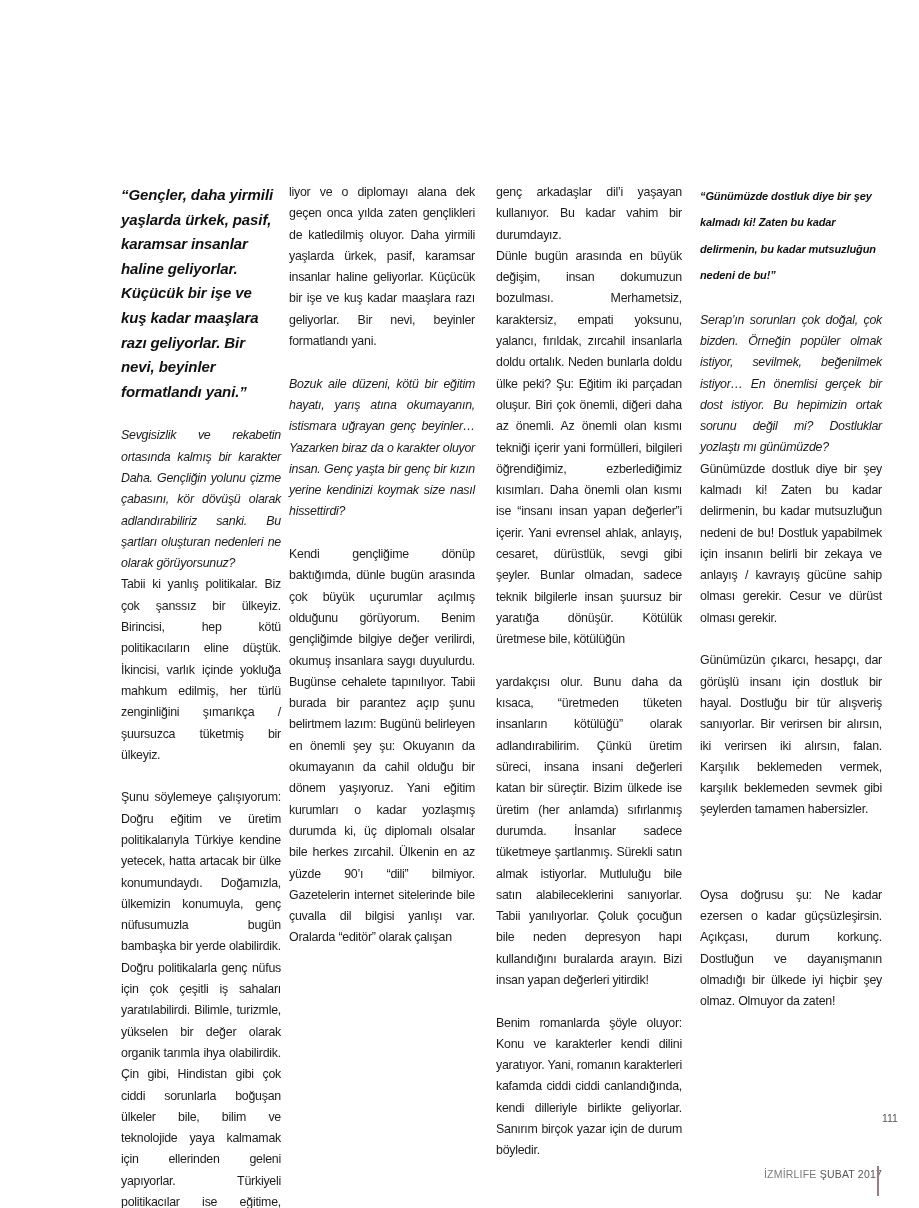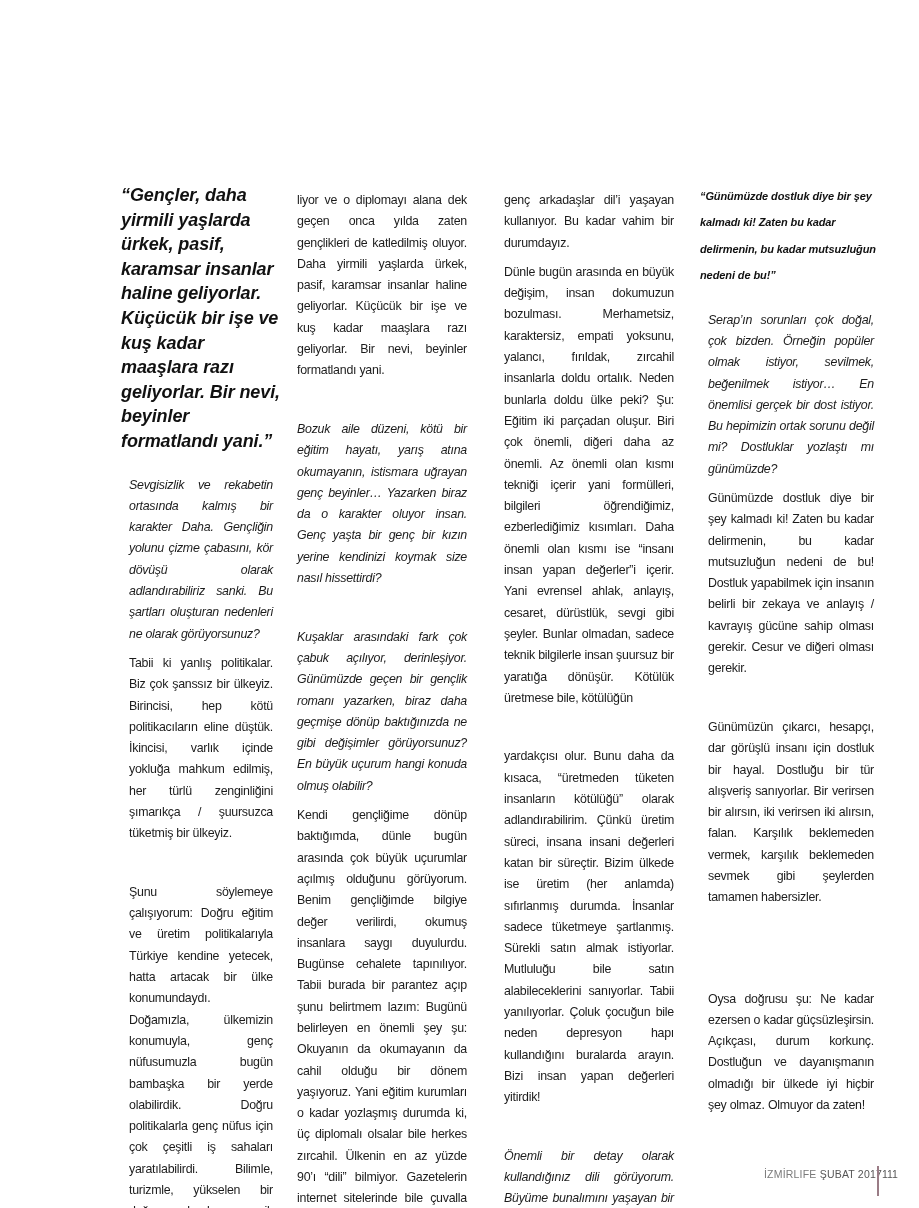--- a/index.html
+++ b/index.html
@@ -4,66 +4,64 @@
 <style>
   html,body{margin:0;padding:0;background:#fff;}
   body{width:919px;height:1208px;position:relative;overflow:hidden;
        font-family:"Liberation Sans", sans-serif;color:#1c1c1c;}
   .col{position:absolute;top:183px;font-size:12.4px;line-height:21.3px;
        text-align:justify;letter-spacing:-0.25px;}
   #c1{left:121px;width:160px;}
   #c2{left:289px;width:186px;top:182px;}
   #c3{left:496px;width:186px;top:182px;}
   #c4{left:700px;width:182px;}
-  .pull{font-weight:bold;font-style:italic;font-size:18px;line-height:24.6px;
+  .pull{font-weight:bold;font-style:italic;font-size:15px;line-height:24.6px;
         text-align:left;letter-spacing:-0.1px;color:#111;margin:0 0 21px 0;}
   #c4 .pull{font-size:11px;line-height:26.4px;}
-  p{margin:8px;}
+  p{margin:0;}
   .q{font-style:italic;}
   .gap{height:21.3px;}
   .footer{position:absolute;top:1168px;left:764px;font-size:10.5px;color:#555;
           letter-spacing:0.2px;}
   .footer .brand{color:#7a7a7a;}
   .sep{position:absolute;left:877px;top:1166px;width:2px;height:30px;background:#9a7c86;}
-  .pagenum{position:absolute;left:882px;top:1168px;font-size:10.5px;color:#555;}
+  .pagenum{position:absolute;left:882px;top:1112px;font-size:10.5px;color:#555;}
 </style>
 </head>
 <body>
 
 <div class="col" id="c1">
   <div class="pull">“Gençler, daha yirmili yaşlarda ürkek, pasif, karamsar insanlar haline geliyorlar. Küçücük bir işe ve kuş kadar maaşlara razı geliyorlar. Bir nevi, beyinler formatlandı yani.”</div>
   <p class="q">Sevgisizlik ve rekabetin ortasında kalmış bir karakter Daha. Gençliğin yolunu çizme çabasını, kör dövüşü olarak adlandırabiliriz sanki. Bu şartları oluşturan nedenleri ne olarak görüyorsunuz?</p>
   <p>Tabii ki yanlış politikalar. Biz çok şanssız bir ülkeyiz. Birincisi, hep kötü politikacıların eline düştük. İkincisi, varlık içinde yokluğa mahkum edilmiş, her türlü zenginliğini şımarıkça / şuursuzca tüketmiş bir ülkeyiz.</p>
   <div class="gap"></div>
   <p>Şunu söylemeye çalışıyorum: Doğru eğitim ve üretim politikalarıyla Türkiye kendine yetecek, hatta artacak bir ülke konumundaydı. Doğamızla, ülkemizin konumuyla, genç nüfusumuzla bugün bambaşka bir yerde olabilirdik. Doğru politikalarla genç nüfus için çok çeşitli iş sahaları yaratılabilirdi. Bilimle, turizmle, yükselen bir değer olarak organik tarımla ihya olabilirdik. Çin gibi, Hindistan gibi çok ciddi sorunlarla boğuşan ülkeler bile, bilim ve teknolojide yaya kalmamak için ellerinden geleni yapıyorlar. Türkiyeli politikacılar ise eğitime, sanata, bilime gerek yok diyor! Olur mu böyle şey? Bilimde sıfırlandık. O yetmiyormuş gibi meslek eğitiminde de sıfırlandık. Tarımı bitirdiler, turizmi bitirdiler. Üç tarafı denizle çevrili ülkede denizcilikle ilgili hiçbir iş yok. Yani gençlere hiçbir iş sahası kalmadı. E niye okuyor bu kadar genç? Hiç. Kandırılıyorlar sadece. Ellerine birer diploma veri-</p>
 </div>
 
 <div class="col" id="c2">
   <p>liyor ve o diplomayı alana dek geçen onca yılda zaten gençlikleri de katledilmiş oluyor. Daha yirmili yaşlarda ürkek, pasif, karamsar insanlar haline geliyorlar. Küçücük bir işe ve kuş kadar maaşlara razı geliyorlar. Bir nevi, beyinler formatlandı yani.</p>
   <div class="gap"></div>
   <p class="q">Bozuk aile düzeni, kötü bir eğitim hayatı, yarış atına okumayanın, istismara uğrayan genç beyinler… Yazarken biraz da o karakter oluyor insan. Genç yaşta bir genç bir kızın yerine kendinizi koymak size nasıl hissettirdi?</p>
   <div class="gap"></div>
-  <p class="q">Kuşaklar arasındaki fark çok çabuk açılıyor, derinleşiyor. Günümüzde geçen bir gençlik romanı yazarken, biraz daha geçmişe dönüp baktığınızda ne gibi değişimler görüyorsunuz? En büyük uçurum hangi konuda olmuş olabilir?</p>
   <p>Kendi gençliğime dönüp baktığımda, dünle bugün arasında çok büyük uçurumlar açılmış olduğunu görüyorum. Benim gençliğimde bilgiye değer verilirdi, okumuş insanlara saygı duyulurdu. Bugünse cehalete tapınılıyor. Tabii burada bir parantez açıp şunu belirtmem lazım: Bugünü belirleyen en önemli şey şu: Okuyanın da okumayanın da cahil olduğu bir dönem yaşıyoruz. Yani eğitim kurumları o kadar yozlaşmış durumda ki, üç diplomalı olsalar bile herkes zırcahil. Ülkenin en az yüzde 90’ı “dili” bilmiyor. Gazetelerin internet sitelerinde bile çuvalla dil bilgisi yanlışı var. Oralarda “editör” olarak çalışan</p>
 </div>
 
 <div class="col" id="c3">
   <p>genç arkadaşlar dil’i yaşayan kullanıyor. Bu kadar vahim bir durumdayız.</p>
   <p>Dünle bugün arasında en büyük değişim, insan dokumuzun bozulması. Merhametsiz, karaktersiz, empati yoksunu, yalancı, fırıldak, zırcahil insanlarla doldu ortalık. Neden bunlarla doldu ülke peki? Şu: Eğitim iki parçadan oluşur. Biri çok önemli, diğeri daha az önemli. Az önemli olan kısmı tekniği içerir yani formülleri, bilgileri öğrendiğimiz, ezberlediğimiz kısımları. Daha önemli olan kısmı ise “insanı insan yapan değerler”i içerir. Yani evrensel ahlak, anlayış, cesaret, dürüstlük, sevgi gibi şeyler. Bunlar olmadan, sadece teknik bilgilerle insan şuursuz bir yaratığa dönüşür. Kötülük üretmese bile, kötülüğün</p>
   <div class="gap"></div>
   <p>yardakçısı olur. Bunu daha da kısaca, “üretmeden tüketen insanların kötülüğü” olarak adlandırabilirim. Çünkü üretim süreci, insana insani değerleri katan bir süreçtir. Bizim ülkede ise üretim (her anlamda) sıfırlanmış durumda. İnsanlar sadece tüketmeye şartlanmış. Sürekli satın almak istiyorlar. Mutluluğu bile satın alabileceklerini sanıyorlar. Tabii yanılıyorlar. Çoluk çocuğun bile neden depresyon hapı kullandığını buralarda arayın. Bizi insan yapan değerleri yitirdik!</p>
   <div class="gap"></div>
-  <p class="q">Önemli bir detay olarak kullandığınız dili görüyorum. Büyüme bunalımını yaşayan bir kızın dilini kullanıyorsunuz romanda. Beslendiğiniz, dönüp baktığınız bir kaynak oldu mu, nasıl kurdunuz bu yapıyı?</p>
   <p>Benim romanlarda şöyle oluyor: Konu ve karakterler kendi dilini yaratıyor. Yani, romanın karakterleri kafamda ciddi ciddi canlandığında, kendi dilleriyle birlikte geliyorlar. Sanırım birçok yazar için de durum böyledir.</p>
 </div>
 
 <div class="col" id="c4">
   <div class="pull">“Günümüzde dostluk diye bir şey kalmadı ki! Zaten bu kadar delirmenin, bu kadar mutsuzluğun nedeni de bu!”</div>
   <p class="q">Serap’ın sorunları çok doğal, çok bizden. Örneğin popüler olmak istiyor, sevilmek, beğenilmek istiyor… En önemlisi gerçek bir dost istiyor. Bu hepimizin ortak sorunu değil mi? Dostluklar yozlaştı mı günümüzde?</p>
-  <p>Günümüzde dostluk diye bir şey kalmadı ki! Zaten bu kadar delirmenin, bu kadar mutsuzluğun nedeni de bu! Dostluk yapabilmek için insanın belirli bir zekaya ve anlayış / kavrayış gücüne sahip olması gerekir. Cesur ve diğeri olması gerekir.</p>
+  <p>Günümüzde dostluk diye bir şey kalmadı ki! Zaten bu kadar delirmenin, bu kadar mutsuzluğun nedeni de bu! Dostluk yapabilmek için insanın belirli bir zekaya ve anlayış / kavrayış gücüne sahip olması gerekir. Cesur ve dürüst olması gerekir.</p>
   <div class="gap"></div>
   <p>Günümüzün çıkarcı, hesapçı, dar görüşlü insanı için dostluk bir hayal. Dostluğu bir tür alışveriş sanıyorlar. Bir verirsen bir alırsın, iki verirsen iki alırsın, falan. Karşılık beklemeden vermek, karşılık beklemeden sevmek gibi şeylerden tamamen habersizler.</p>
   <div class="gap"></div>
   <div class="gap"></div>
   <div class="gap"></div>
   <p>Oysa doğrusu şu: Ne kadar ezersen o kadar güçsüzleşirsin. Açıkçası, durum korkunç. Dostluğun ve dayanışmanın olmadığı bir ülkede iyi hiçbir şey olmaz. Olmuyor da zaten!</p>
 </div>
 
 <div class="footer">
   <span class="brand">İZMİRLIFE</span>

